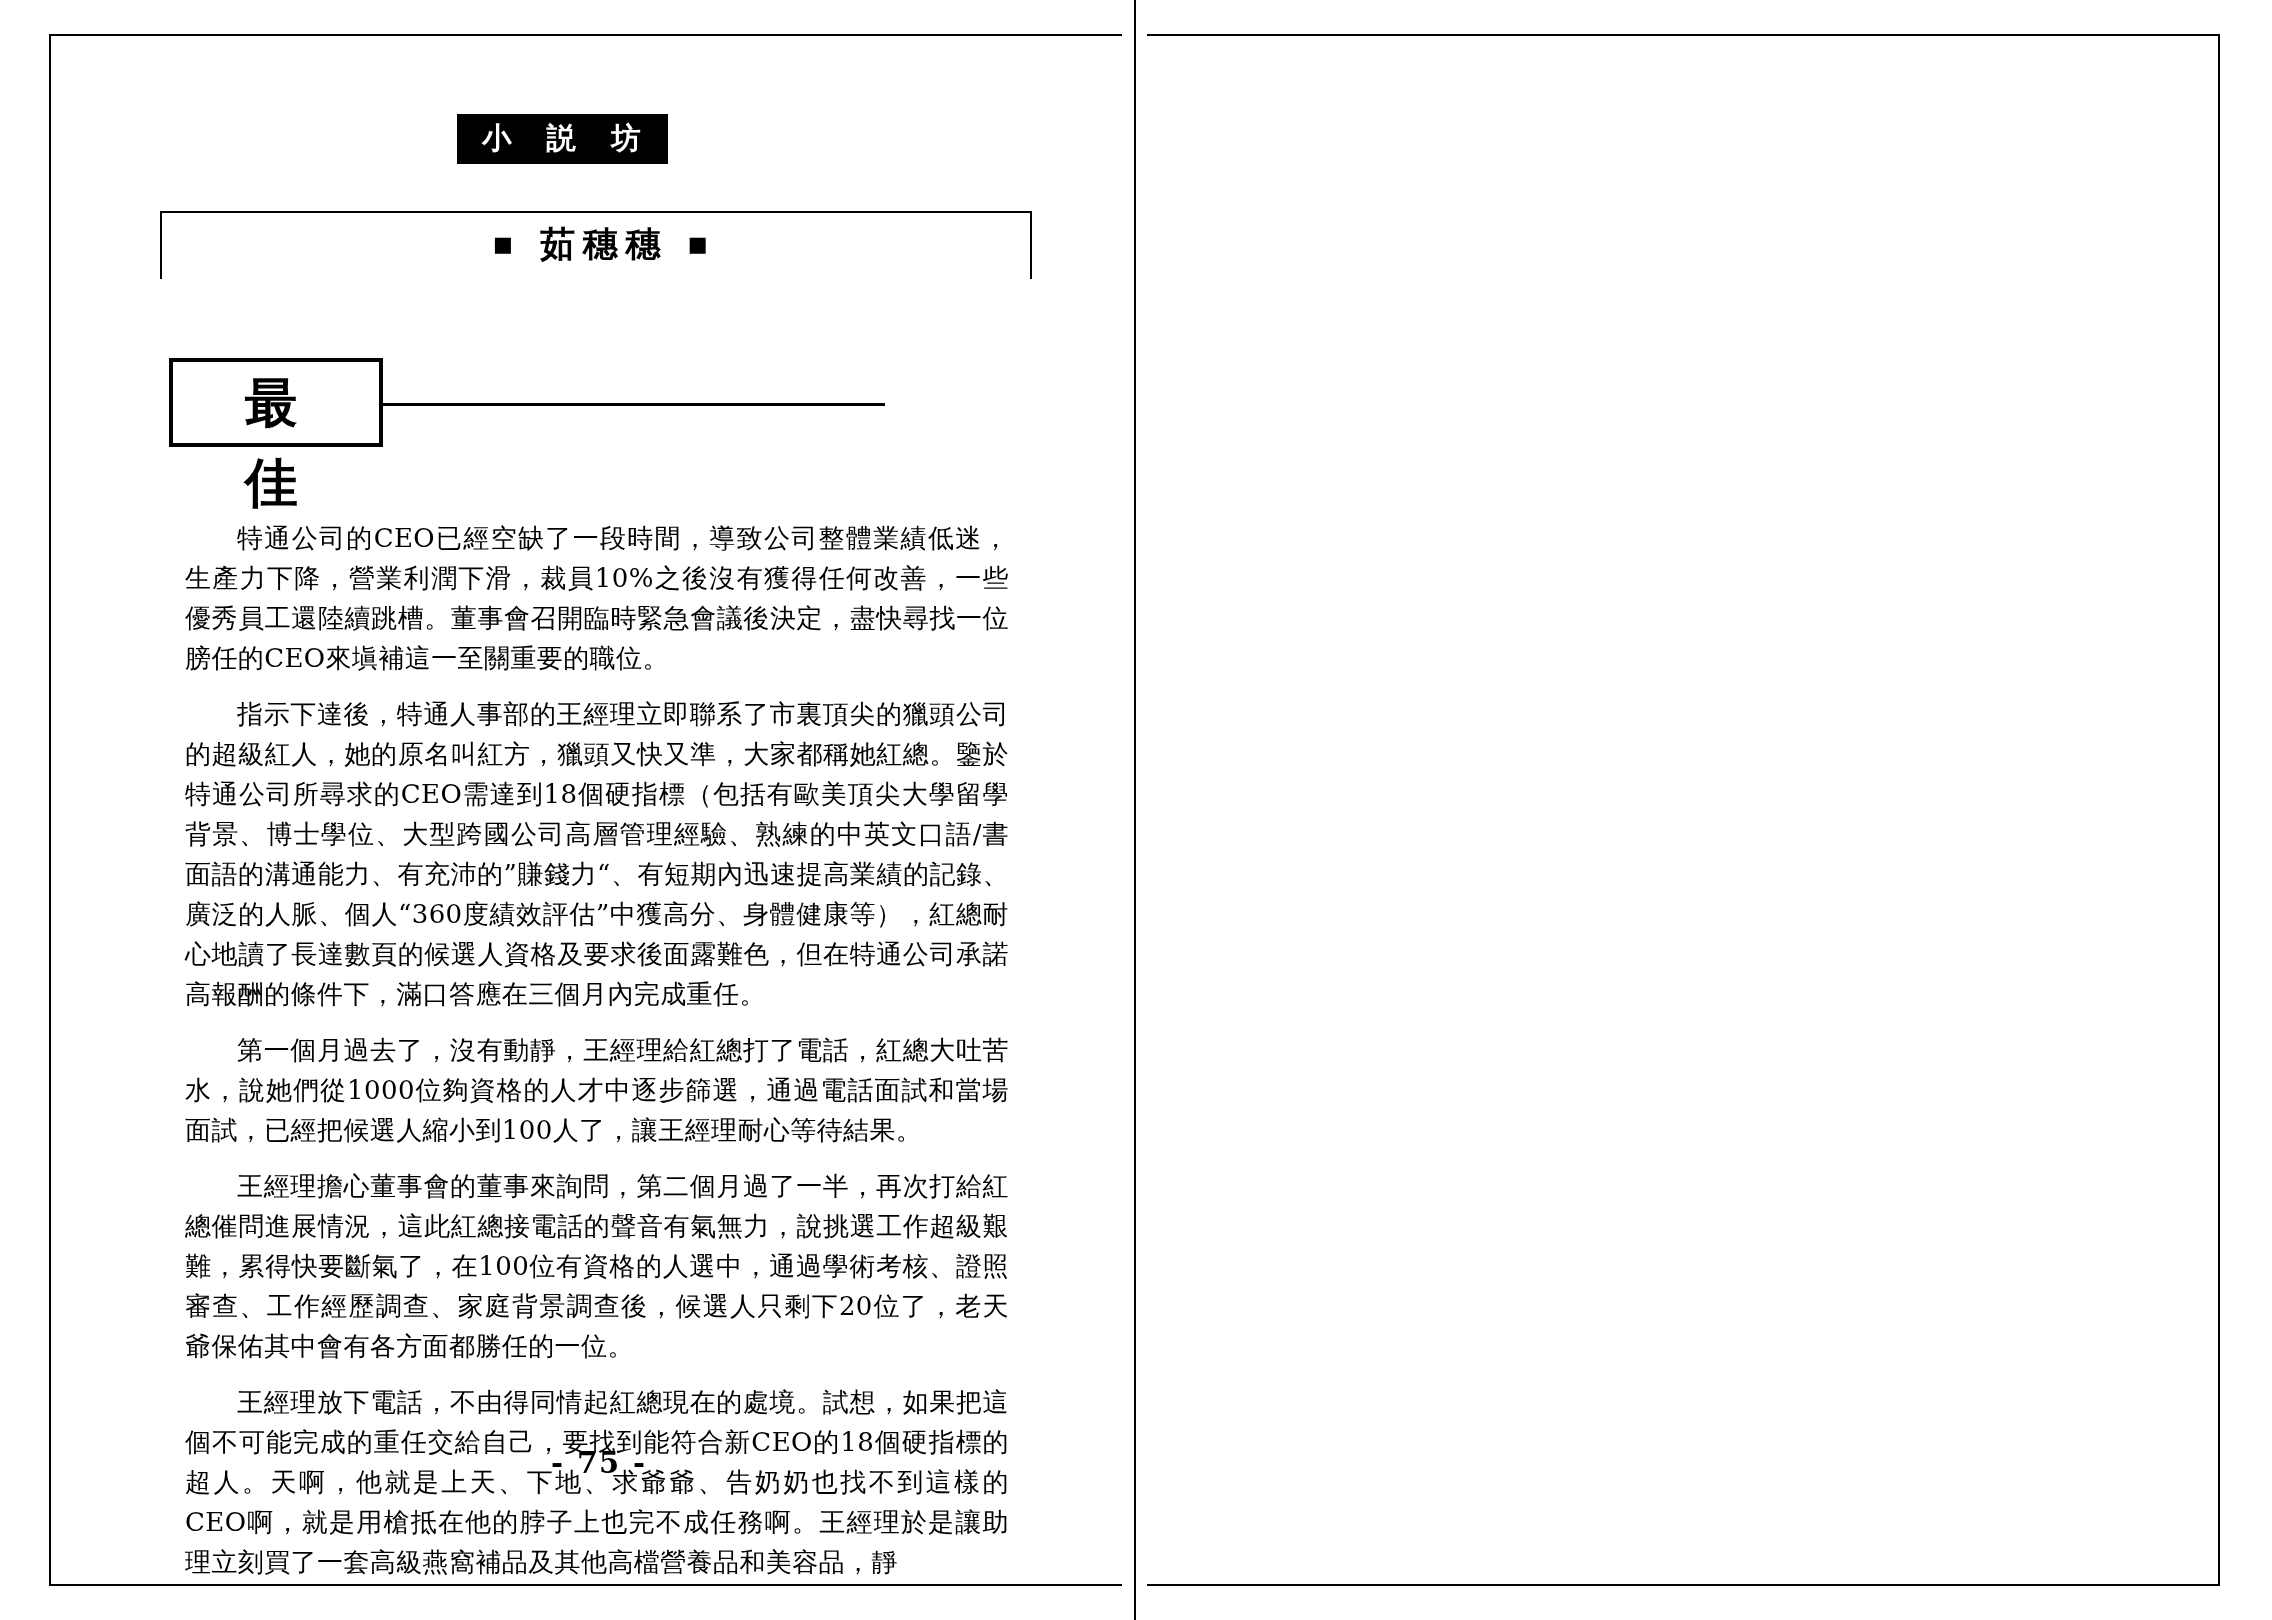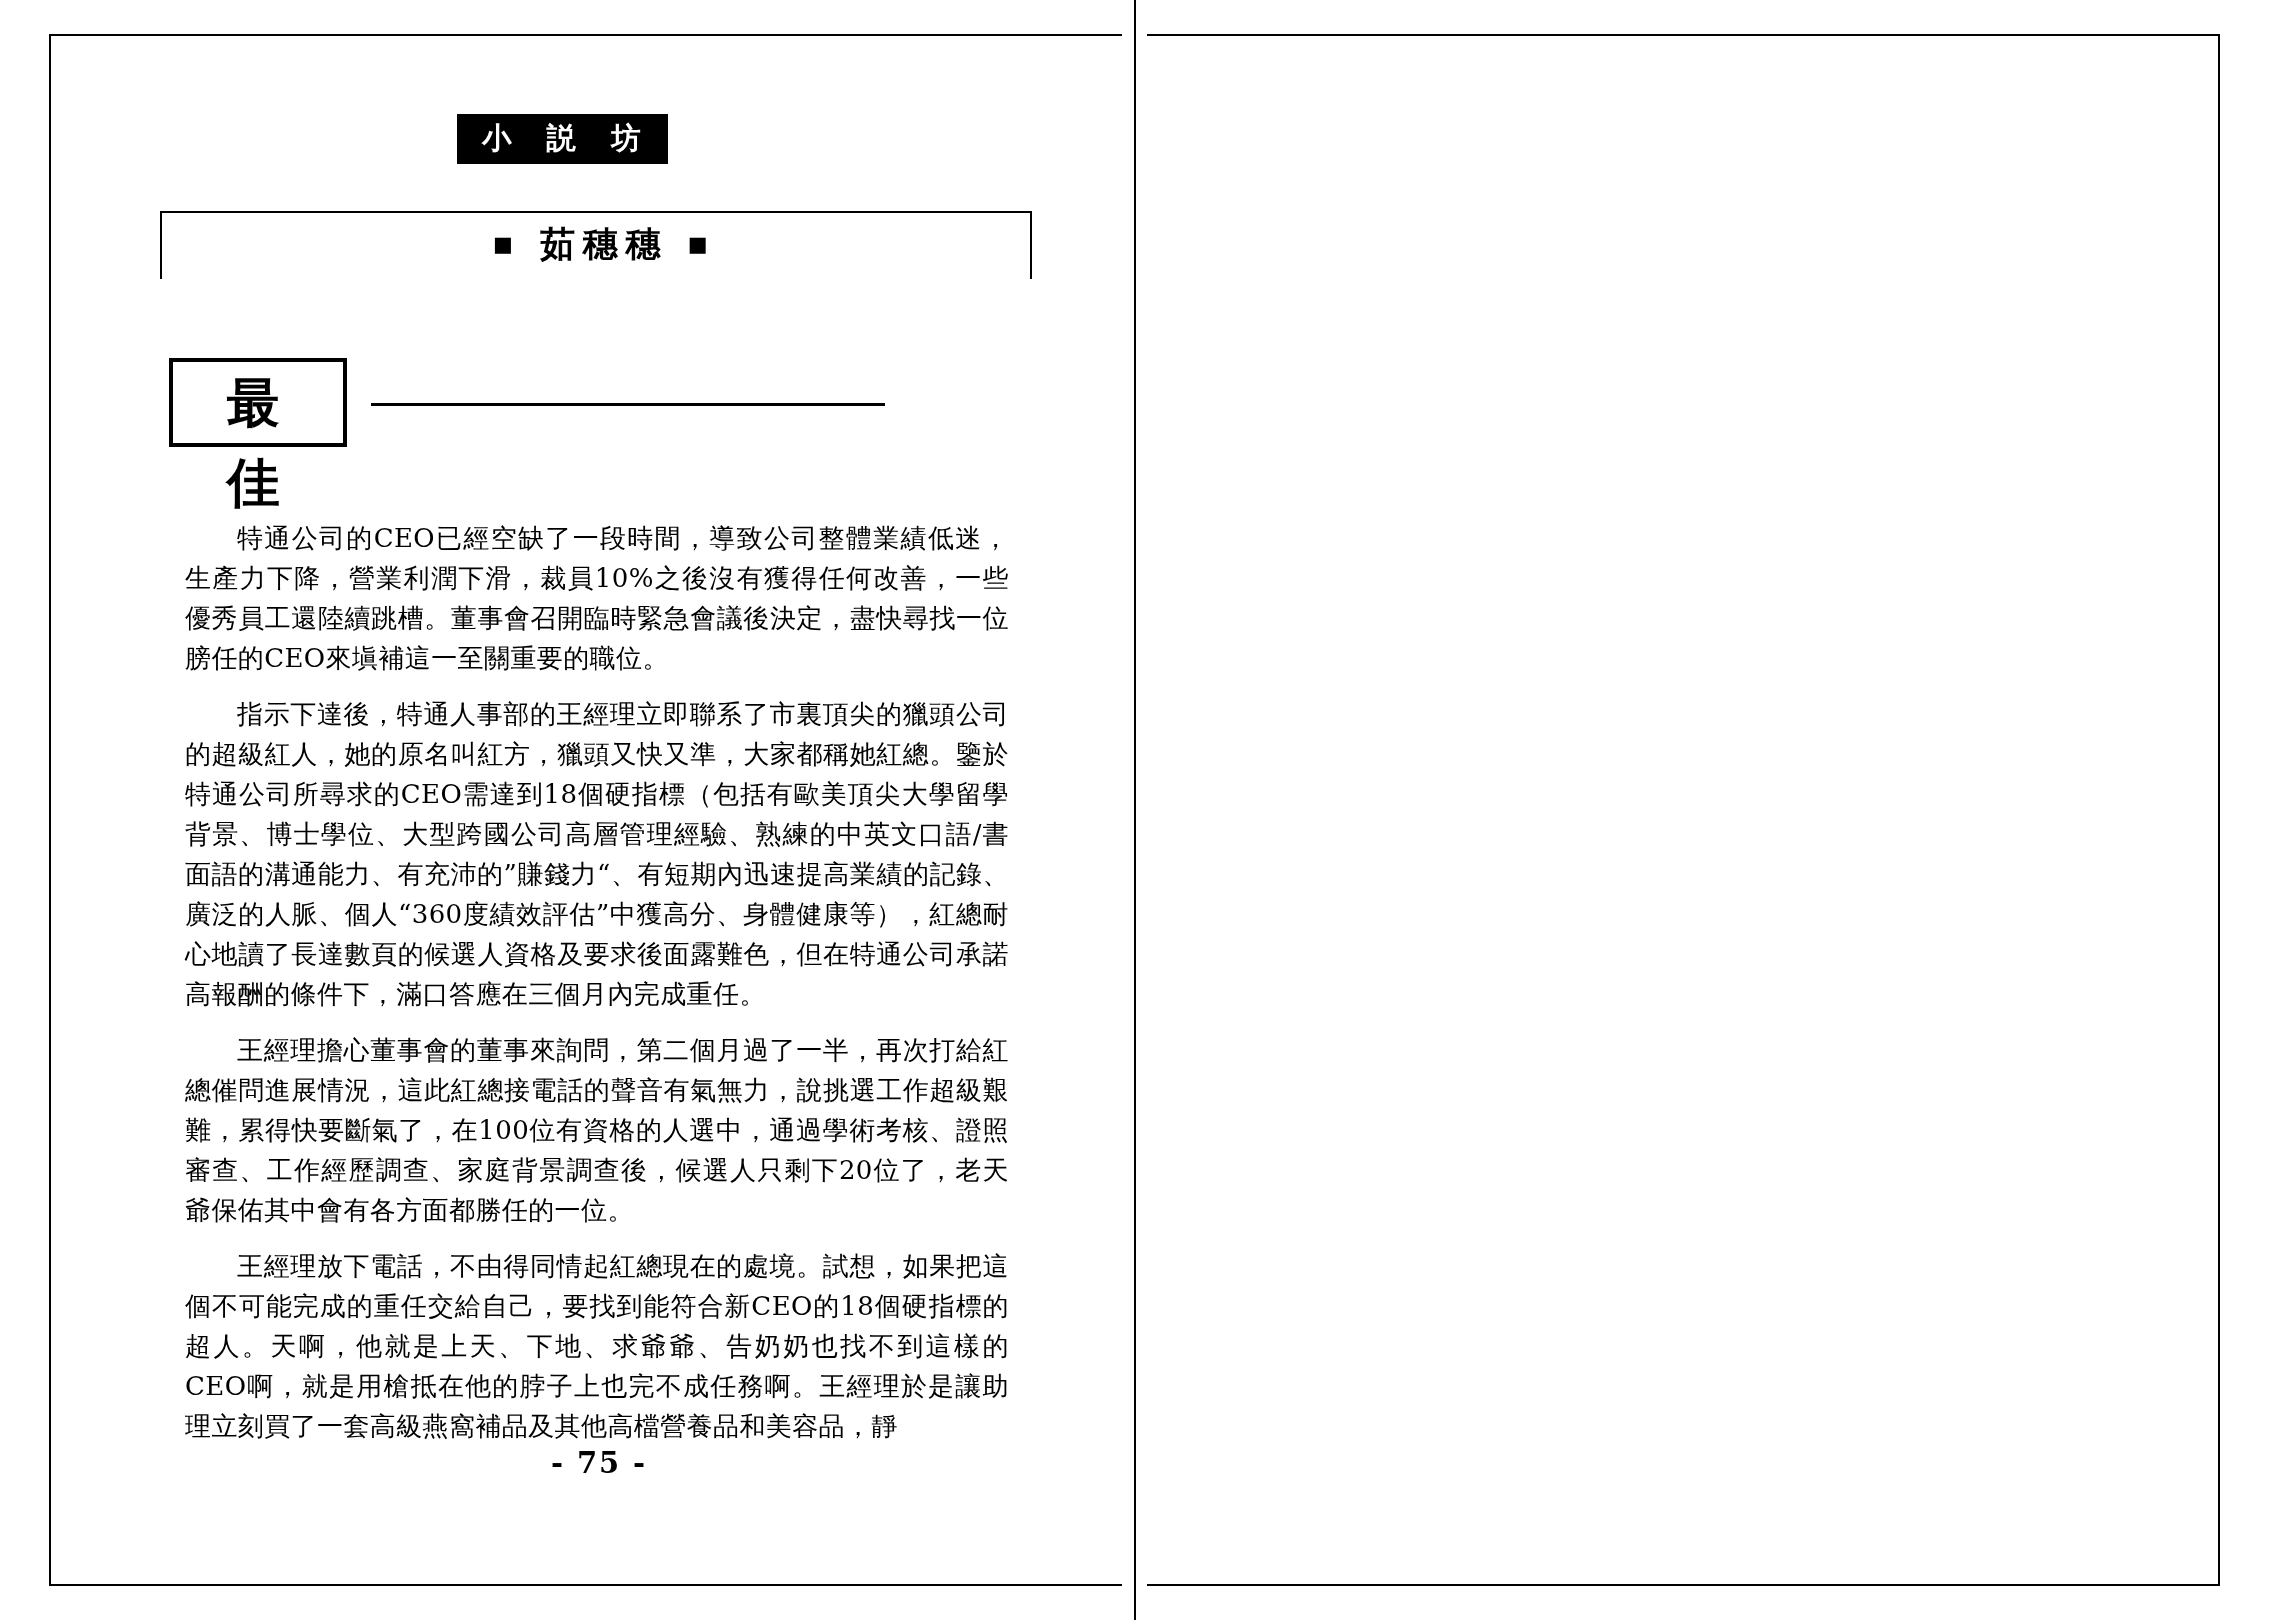--- a/index.html
+++ b/index.html
@@ -96,21 +96,21 @@
     left: 371px;
     top: 403px;
     width: 514px;
     height: 2.9px;
     background: #000;
   }
   .title-box {
     position: absolute;
     left: 169px;
     top: 358px;
-    width: 178px;
+    width: 214px;
     height: 89px;
     border: 4.8px solid #000;
     box-sizing: border-box;
     background: #fff;
     font-size: 53px;
     font-weight: bold;
     letter-spacing: 23px;
     text-align: center;
     line-height: 80px;
     padding-left: 13.3px;
@@ -179,20 +179,21 @@
       <span>茹穗穗</span>
       <span class="sq">■</span>
     </div>
 
     <div class="title-line"></div>
     <div class="title-box">最　佳</div>
 
     <div class="body-col body-left">
       <p>特通公司的CEO已經空缺了一段時間，導致公司整體業績低迷，生產力下降，營業利潤下滑，裁員10%之後沒有獲得任何改善，一些優秀員工還陸續跳槽。董事會召開臨時緊急會議後決定，盡快尋找一位膀任的CEO來塡補這一至關重要的職位。</p>
       <p>指示下達後，特通人事部的王經理立即聯系了市裏頂尖的獵頭公司的超級紅人，她的原名叫紅方，獵頭又快又準，大家都稱她紅總。鑒於特通公司所尋求的CEO需達到18個硬指標（包括有歐美頂尖大學留學背景、博士學位、大型跨國公司高層管理經驗、熟練的中英文口語/書面語的溝通能力、有充沛的”賺錢力“、有短期內迅速提高業績的記錄、廣泛的人脈、個人“360度績效評估”中獲高分、身體健康等），紅總耐心地讀了長達數頁的候選人資格及要求後面露難色，但在特通公司承諾高報酬的條件下，滿口答應在三個月內完成重任。</p>
+      <p>第一個月過去了，沒有動靜，王經理給紅總打了電話，紅總大吐苦水，說她們從1000位夠資格的人才中逐步篩選，通過電話面試和當場面試，已經把候選人縮小到100人了，讓王經理耐心等待結果。</p>
       <p>王經理擔心董事會的董事來詢問，第二個月過了一半，再次打給紅總催問進展情況，這此紅總接電話的聲音有氣無力，說挑選工作超級艱難，累得快要斷氣了，在100位有資格的人選中，通過學術考核、證照審查、工作經歷調查、家庭背景調查後，候選人只剩下20位了，老天爺保佑其中會有各方面都勝任的一位。</p>
       <p>王經理放下電話，不由得同情起紅總現在的處境。試想，如果把這個不可能完成的重任交給自己，要找到能符合新CEO的18個硬指標的超人。天啊，他就是上天、下地、求爺爺、告奶奶也找不到這樣的CEO啊，就是用槍抵在他的脖子上也完不成任務啊。王經理於是讓助理立刻買了一套高級燕窩補品及其他高檔營養品和美容品，靜</p>
     </div>
 
     <div class="folio folio-left">- 75 -</div>
   </div>
 
   <div class="page page-right">
     <div class="page-inner"></div>
 

